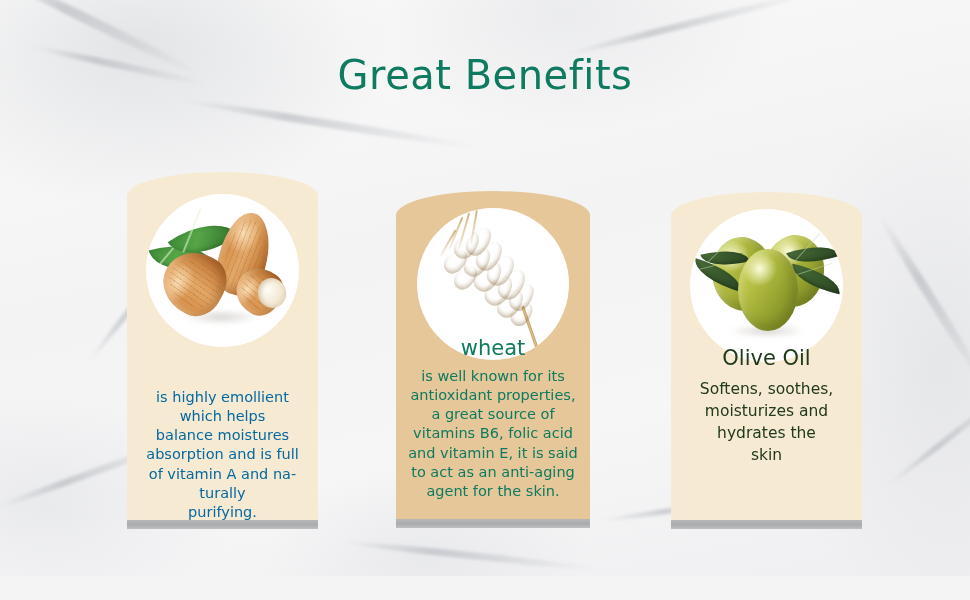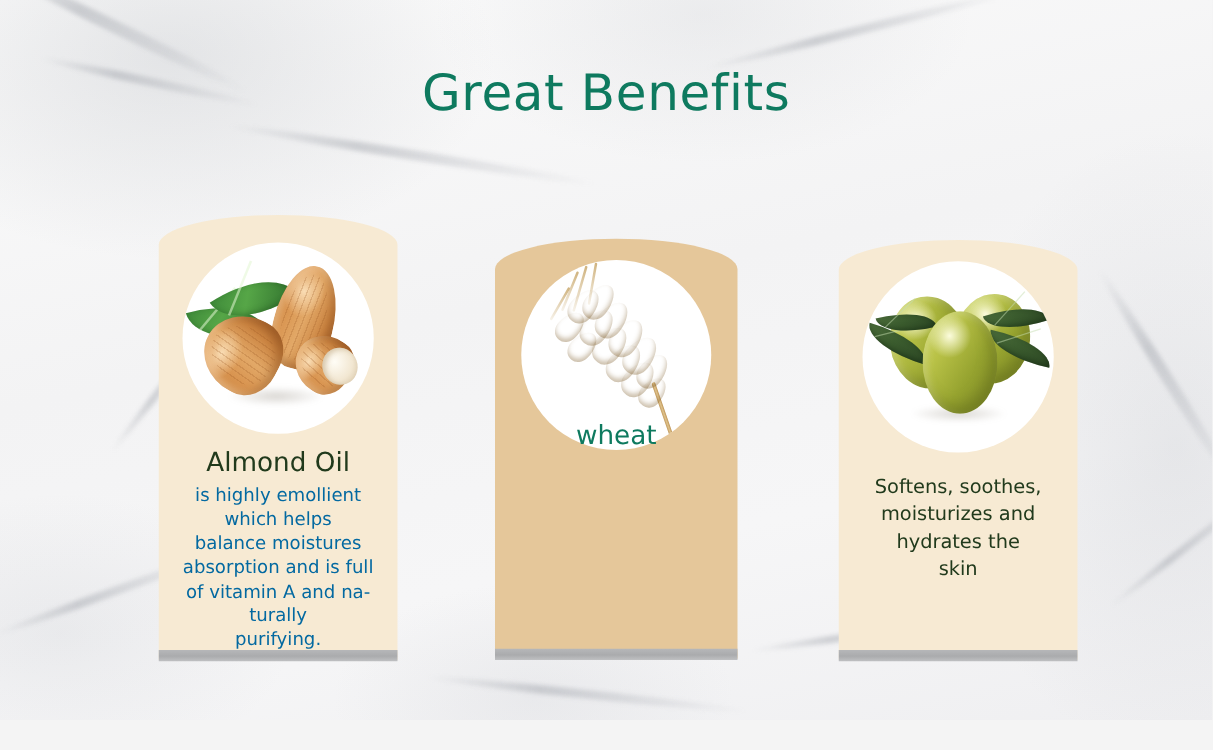--- a/index.html
+++ b/index.html
@@ -190,21 +190,20 @@
           <div class="shadow-blob" style="left:20px; top:112px; width:110px; height:22px;"></div>
           <div class="leaf" style="left:6px;  top:48px; width:58px; height:32px; transform:rotate(-16deg);"></div>
           <div class="leaf" style="left:26px; top:28px; width:62px; height:34px; transform:rotate(-34deg);"></div>
           <div class="alm" style="left:74px; top:18px; width:48px; height:84px; transform:rotate(14deg);"></div>
           <div class="alm" style="left:17px; top:58px; width:62px; height:62px; transform:rotate(-62deg);"></div>
           <div class="alm" style="left:90px; top:74px; width:46px; height:46px; transform:rotate(-56deg);"></div>
           <div class="alm-cut" style="left:112px; top:84px; width:28px; height:30px; transform:rotate(-20deg);"></div>
         </div>
       </div>
 
-      <div class="card-title" style="top:187px; color:#213a1c;">Almond Oil</div>
       <div class="card-text" style="top:216px; color:#0369a1; padding:0 6px;">is highly emollient
 which helps
 balance moistures
 absorption and is full
 of vitamin A and na-
 turally
 purifying.</div>
     </div>
 
     <div class="card-base" style="top:348px; width:191px;"></div>
@@ -233,20 +232,27 @@
           <div class="grain" style="left:84px; top:60px; width:22px; height:33px; transform:rotate(38deg);"></div>
           <div class="grain" style="left:83px; top:80px; width:21px; height:31px; transform:rotate(40deg);"></div>
           <div class="grain" style="left:95px; top:74px; width:20px; height:30px; transform:rotate(38deg);"></div>
           <div class="grain" style="left:96px; top:93px; width:18px; height:26px; transform:rotate(40deg);"></div>
           <div class="grain" style="left:30px; top:40px; width:18px; height:27px; transform:rotate(44deg);"></div>
           <div class="grain" style="left:40px; top:56px; width:18px; height:27px; transform:rotate(44deg);"></div>
         </div>
       </div>
 
       <div class="card-title" style="top:146px; color:#0e7a5f;">wheat</div>
+      <div class="card-text" style="top:176px; color:#0e7a5f; padding:0 6px;">is well known for its
+antioxidant properties,
+a great source of
+vitamins B6, folic acid
+and vitamin E, it is said
+to act as an anti-aging
+agent for the skin.</div>
     </div>
 
     <div class="card-base" style="top:328px; width:194px;"></div>
   </div>
 
   <div class="card" style="left:671px; top:192px; width:191px; height:336px;">
 
     <div class="card-body" style="background:#f7ead3;">
 
       <div class="thumb-circle" style="left:19px; top:17px; width:153px; height:153px;">
@@ -258,20 +264,21 @@
 
           <div class="oleaf" style="left:2px;  top:56px; width:52px; height:20px; transform:rotate(16deg);"></div>
           <div class="oleaf" style="left:12px; top:40px; width:46px; height:18px; transform:rotate(-14deg);"></div>
           <div class="oleaf" style="left:98px; top:36px; width:50px; height:19px; transform:rotate(-18deg);"></div>
           <div class="oleaf" style="left:100px;top:60px; width:52px; height:20px; transform:rotate(12deg);"></div>
 
           <div class="olive" style="left:48px; top:40px; width:60px; height:82px;"></div>
         </div>
       </div>
 
+      <div class="card-title" style="top:155px; color:#213a1c;">Olive Oil</div>
       <div class="card-text" style="top:186px; color:#213a1c; font-size:15.5px; line-height:1.42; padding:0 24px;">Softens, soothes,
 moisturizes and
 hydrates the
 skin</div>
     </div>
 
     <div class="card-base" style="top:328px; width:191px;"></div>
   </div>
 
 </div>

